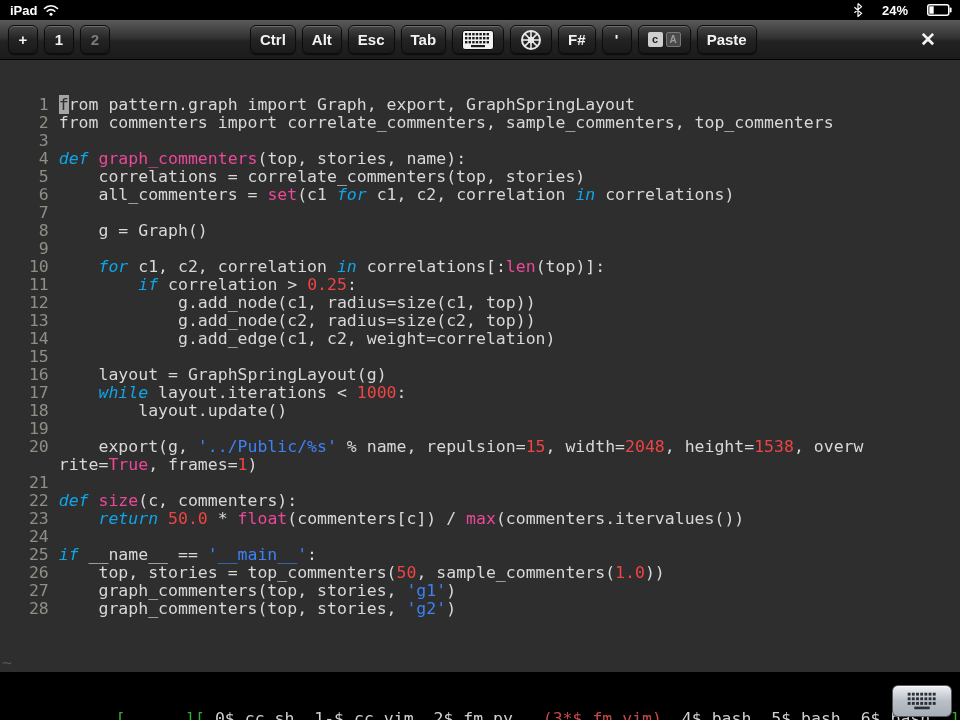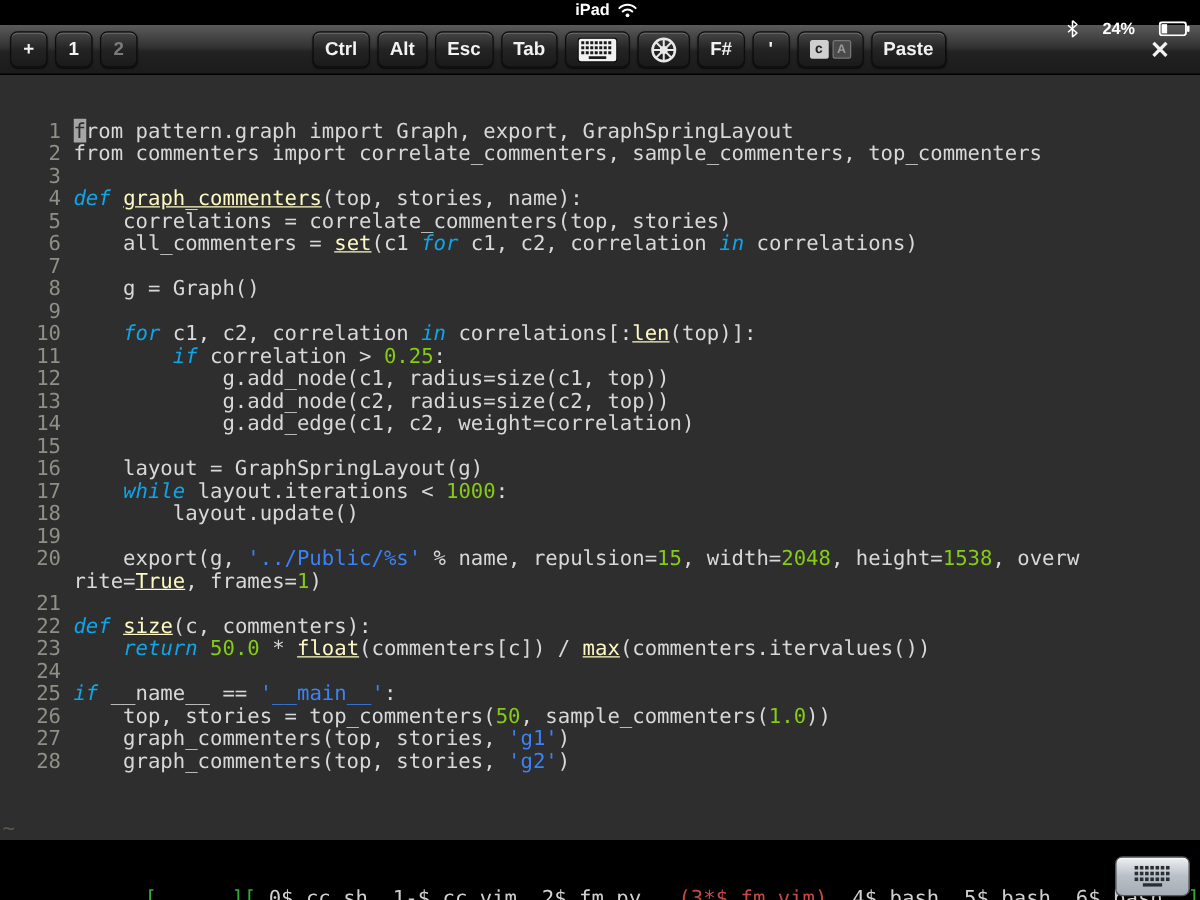--- a/index.html
+++ b/index.html
@@ -1,21 +1,21 @@
 <!DOCTYPE html>
 <html><head>
 <meta charset="utf-8">
 <style>
   html,body{margin:0;padding:0;}
   body{width:960px;height:720px;background:#000;overflow:hidden;position:relative;
        font-family:"Liberation Sans", sans-serif;-webkit-font-smoothing:antialiased;}
 
   
   .statusbar{position:absolute;top:0;left:0;width:960px;height:20px;background:#000;
-    display:flex;align-items:center;color:#fff;font-size:13px;font-weight:bold;flex-direction:column;}
+    display:flex;align-items:center;color:#fff;font-size:13px;font-weight:bold;}
   .sb-left{display:flex;align-items:center;gap:6px;margin-left:10px;}
   .sb-center{position:absolute;left:0;right:0;text-align:center;}
   .sb-right{display:flex;align-items:center;gap:19px;margin-left:auto;margin-right:8px;position:relative;z-index:2;}
 
   
   .toolbar{position:absolute;top:20px;left:0;width:960px;height:40px;
     background:linear-gradient(#5a5a5a,#333 45%,#222 55%,#1b1b1b);
     border-bottom:1px solid #000;display:flex;align-items:center;padding:0 8px;box-sizing:border-box;}
   .tkey{height:29px;min-width:30px;padding:0 9px;margin-right:6px;border-radius:6px;
     background:linear-gradient(#454545,#232323 50%,#1a1a1a);
@@ -26,23 +26,23 @@
   .close-btn{margin-left:auto;background:none;border:none;box-shadow:none;font-size:19px;padding:0 10px;}
 
   
   .term{position:absolute;top:60px;left:0;width:960px;height:660px;background:#2e2e2e;
     font-family:"DejaVu Sans Mono", monospace;font-size:16.5px;line-height:18px;color:#d8d8d8;
     white-space:pre;cursor:text;}
   .row{height:18px;padding-left:19px;}
   .lnum{color:#8f8f87;}
   .n{color:#d8d8d8;}
   .k{color:#0ea5e9;font-style:italic;}
-  .y{color:#fef9c3;text-decoration:underline;}
+  .y{color:#ec4899;}
   .s{color:#3b82f6;}
-  .d{color:#84cc16;}
+  .d{color:#ef4444;}
   .cur{background:#a5a5a5;color:#2e2e2e;}
   .tilde{color:#5a5a52;height:18px;padding-left:2px;}
 
   
   .bottom-black{position:absolute;left:0;top:612px;width:960px;height:48px;background:#000;text-align:right;}
   .tmuxbar{height:22px;line-height:22px;font-family:"DejaVu Sans Mono", monospace;font-size:16.5px;
     white-space:pre;padding-left:2px;}
   .tg{color:#2fae2f;}
   .tp{color:#d0d0d0;}
   .tr{color:#c84848;}

